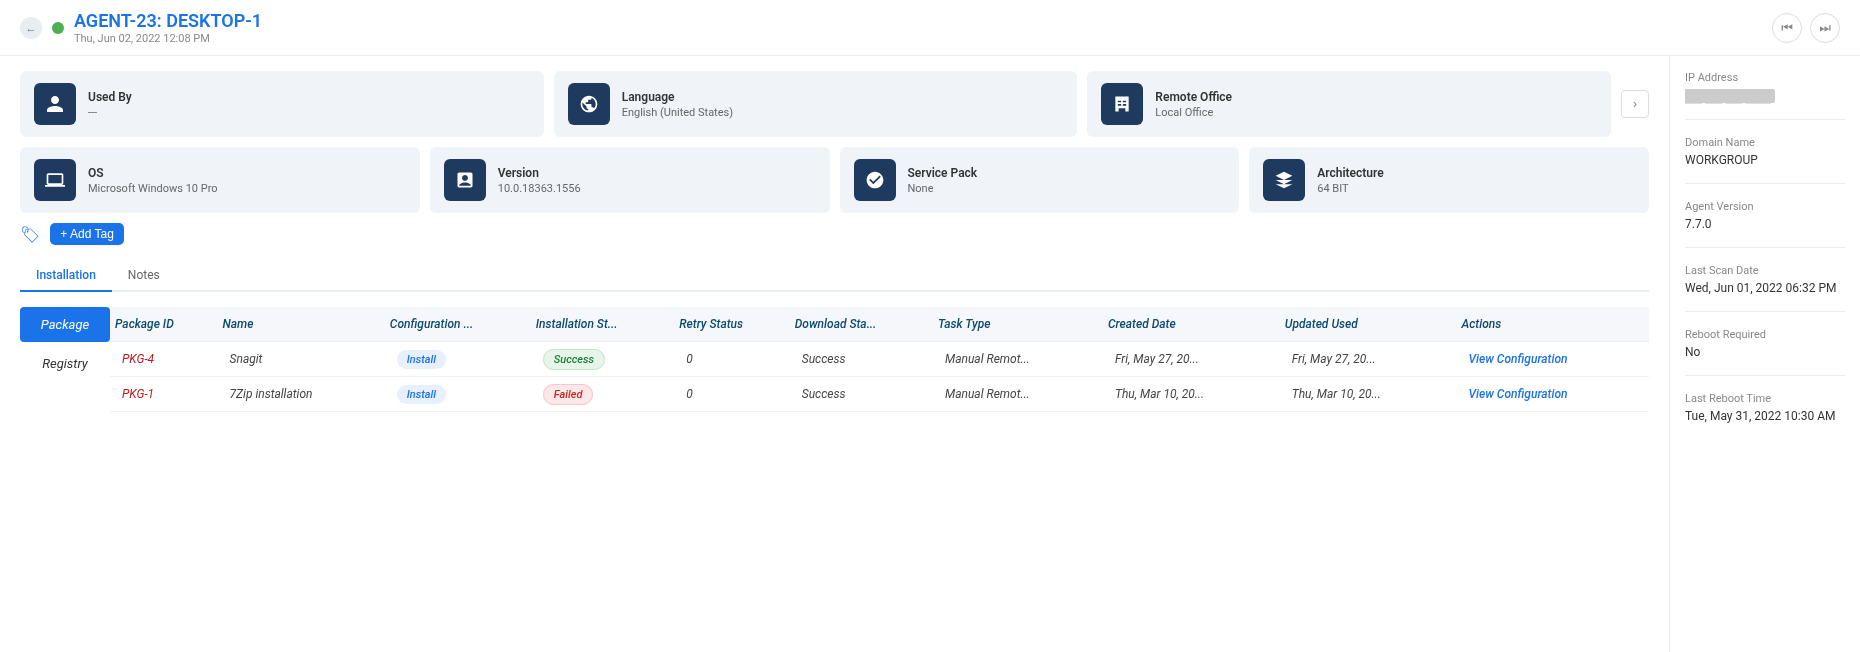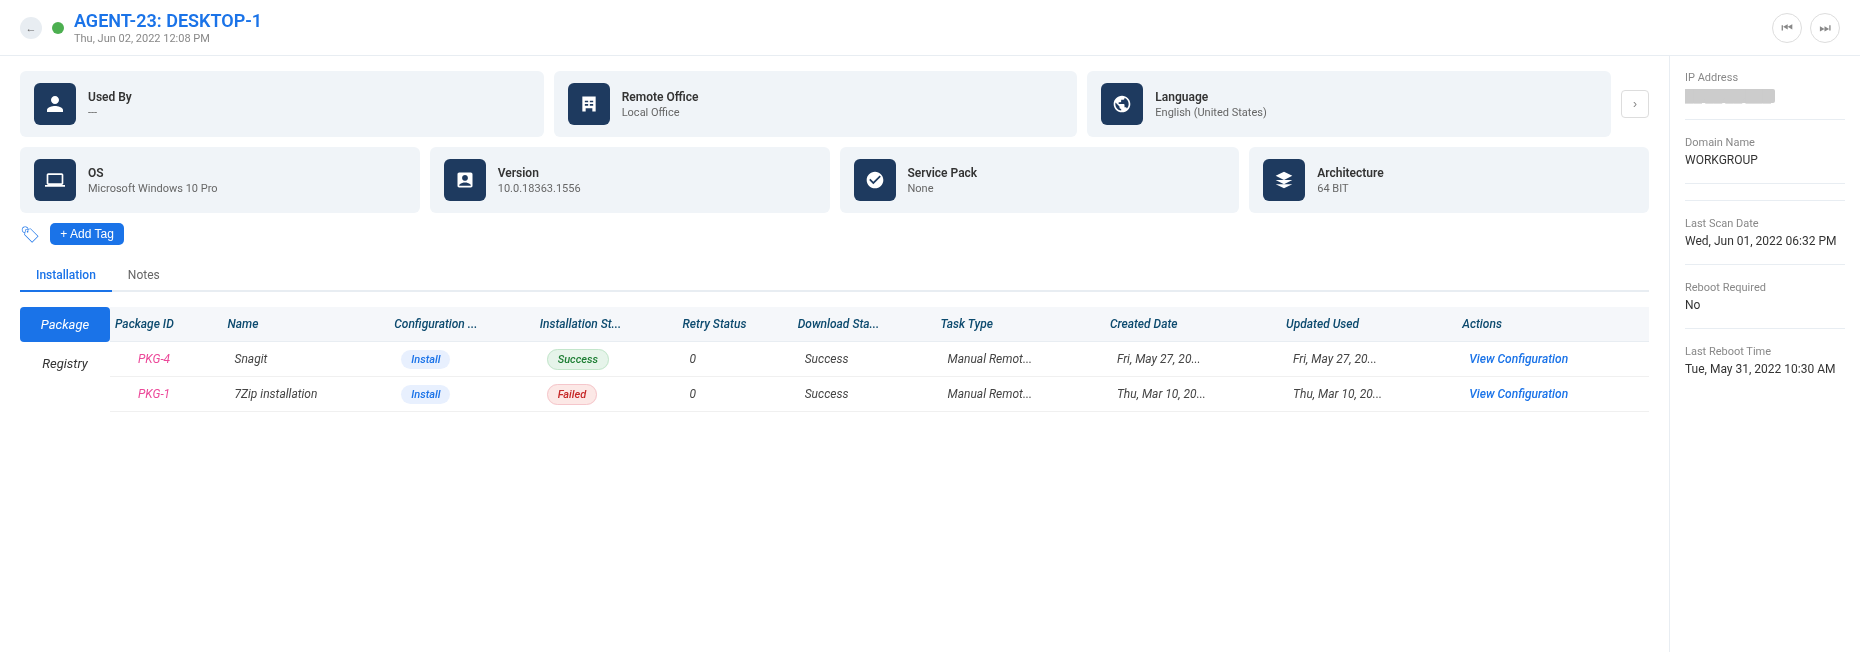--- a/index.html
+++ b/index.html
@@ -46,21 +46,21 @@
     .table-container { display: flex; gap: 0; font-style: italic; }
     .sidebar-nav { width: 90px; flex-shrink: 0; }
     .sidebar-nav-item { padding: 10px 12px; cursor: pointer; font-size: 13px; color: #333; border-radius: 4px; margin-bottom: 4px; text-align: center; }
     .sidebar-nav-item.active { background: #1a73e8; color: #fff; }
     
     .table-wrapper { flex: 1; overflow-x: auto; }
     table { width: 100%; border-collapse: collapse; font-size: 12px; }
     thead tr { background: #f5f7fa; }
     th { padding: 10px 5px; text-align: left; font-weight: 500; color: #0c4a6e; border-bottom: 1px solid #e8edf2; white-space: nowrap; }
     td { padding: 10px 12px; border-bottom: 1px solid #f0f0f0; color: #444; }
-    .pkg-link { color: #ec4899; text-decoration: none; cursor: pointer; margin-left: 16px; }
+    .pkg-link { color: #b91c1c; text-decoration: none; cursor: pointer; }
     .badge { padding: 3px 10px; border-radius: 12px; font-size: 11px; font-weight: 500; }
     .badge-install { background: #e8f0fe; color: #1a73e8; }
     .badge-success { background: #e6f4ea; color: #1e7e34; border: 1px solid #c3e6cb; }
     .badge-failed { background: #fce8e6; color: #c62828; border: 1px solid #f5c6cb; }
     .view-config { color: #1a73e8; cursor: pointer; font-weight: 500; white-space: nowrap; }
     
     
     .right-panel-item { margin-bottom: 16px; }
     .right-panel-label { font-size: 11px; color: #888; margin-bottom: 4px; }
     .right-panel-value { font-size: 12px; color: #333; font-weight: 400; }
@@ -99,38 +99,38 @@
           </div>
           <div class="info-content">
             <div class="info-label">Used By</div>
             <div class="info-value">---</div>
           </div>
         </div>
 
         <div class="info-card">
           <div class="info-icon">
             <svg width="20" height="20" viewBox="0 0 24 24" fill="white">
+                <path d="M12 2C6.48 2 2 6.48 2 12s4.48 10 10 10 10-4.48 10-10S17.52 2 12 2zm-1 17.93c-3.95-.49-7-3.85-7-7.93 0-.62.08-1.21.21-1.79L9 15v1c0 1.1.9 2 2 2v1.93zm6.9-2.54c-.26-.81-1-1.39-1.9-1.39h-1v-3c0-.55-.45-1-1-1H8v-2h2c.55 0 1-.45 1-1V7h2c1.1 0 2-.9 2-2v-.41c2.93 1.19 5 4.06 5 7.41 0 2.08-.8 3.97-2.1 5.39z"></path>
+              </svg>
+          </div>
+          <div class="info-content">
+            <div class="info-label">Language</div>
+            <div class="info-value">English (United States)</div>
+          </div>
+        </div>
+
+        <div class="info-card">
+          <div class="info-icon">
+            <svg width="20" height="20" viewBox="0 0 24 24" fill="white">
                 <path d="M20 3H4v18h4v-4h8v4h4V3zm-9 11H7v-2h4v2zm0-4H7V8h4v2zm6 4h-4v-2h4v2zm0-4h-4V8h4v2z"></path>
               </svg>
           </div>
           <div class="info-content">
             <div class="info-label">Remote Office</div>
             <div class="info-value">Local Office</div>
-          </div>
-        </div>
-
-        <div class="info-card">
-          <div class="info-icon">
-            <svg width="20" height="20" viewBox="0 0 24 24" fill="white">
-                <path d="M12 2C6.48 2 2 6.48 2 12s4.48 10 10 10 10-4.48 10-10S17.52 2 12 2zm-1 17.93c-3.95-.49-7-3.85-7-7.93 0-.62.08-1.21.21-1.79L9 15v1c0 1.1.9 2 2 2v1.93zm6.9-2.54c-.26-.81-1-1.39-1.9-1.39h-1v-3c0-.55-.45-1-1-1H8v-2h2c.55 0 1-.45 1-1V7h2c1.1 0 2-.9 2-2v-.41c2.93 1.19 5 4.06 5 7.41 0 2.08-.8 3.97-2.1 5.39z"></path>
-              </svg>
-          </div>
-          <div class="info-content">
-            <div class="info-label">Language</div>
-            <div class="info-value">English (United States)</div>
           </div>
         </div>
 
         <button class="expand-btn">›</button>
       </div>
 
       <div class="info-grid-row">
         <div class="info-card">
           <div class="info-icon">
             <svg width="20" height="20" viewBox="0 0 24 24" fill="white">
@@ -248,20 +248,24 @@
       <div class="right-panel-item">
         <div class="right-panel-label">IP Address</div>
         <div class="right-panel-value blurred">██.██.██.███</div>
       </div>
       <hr class="divider">
       <div class="right-panel-item">
         <div class="right-panel-label">Domain Name</div>
         <div class="right-panel-value">WORKGROUP</div>
       </div>
       <hr class="divider">
+      <div class="right-panel-item">
+        <div class="right-panel-label">Agent Version</div>
+        <div class="right-panel-value">7.7.0</div>
+      </div>
       <hr class="divider">
       <div class="right-panel-item">
         <div class="right-panel-label">Last Scan Date</div>
         <div class="right-panel-value">Wed, Jun 01, 2022 06:32 PM</div>
       </div>
       <hr class="divider">
       <div class="right-panel-item">
         <div class="right-panel-label">Reboot Required</div>
         <div class="right-panel-value">No</div>
       </div>

